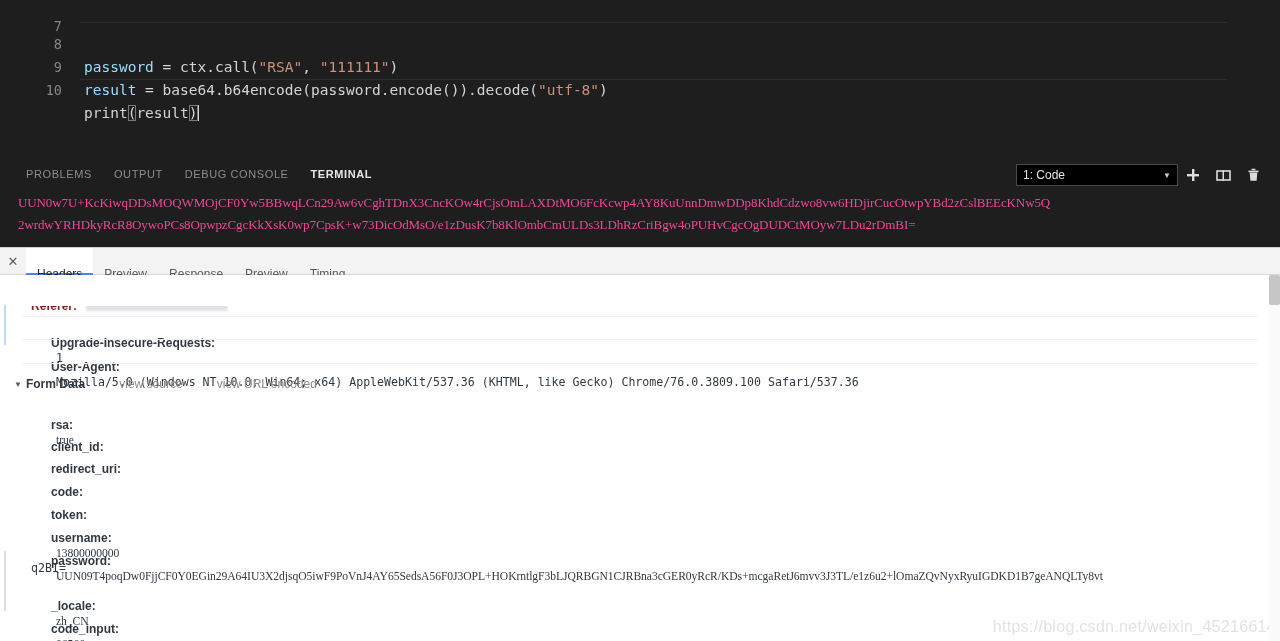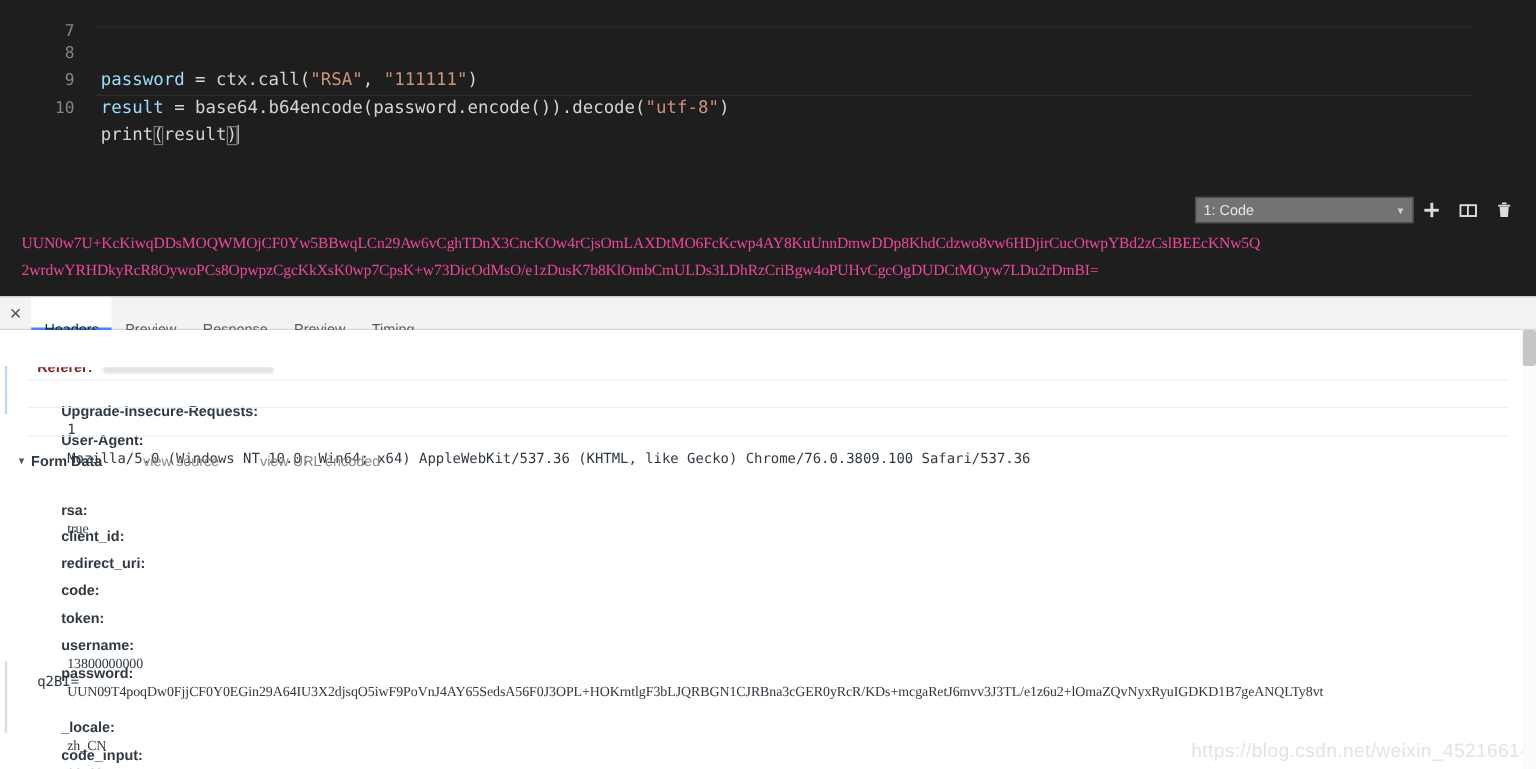--- a/index.html
+++ b/index.html
@@ -102,23 +102,23 @@
 
   .panel-actions {
     position: absolute;
     right: 12px; top: 3px;
     height: 24px;
     display: flex;
     align-items: center;
     gap: 0;
   }
   .term-select {
-    width: 182px;
+    width: 162px;
     height: 22px;
-    background: #737373;
+    background: #000000;
     border: 1px solid #4a4a4a;
     color: #e4e4e4;
     font-size: 12px;
     display: flex;
     align-items: center;
     padding: 0 6px;
     position: relative;
     cursor: pointer;
   }
   .term-select .chev {
@@ -351,20 +351,26 @@
       <span class="ct"><span class="tok-var">result</span><span class="tok-plain"> = base64.b64encode(password.encode()).decode(</span><span class="tok-str">"utf-8"</span><span class="tok-plain">)</span></span>
     </div>
 
     <div class="code-line" style="position:absolute;left:0;top:56px;width:1280px;">
       <span class="ln">10</span>
       <span class="ct"><span class="tok-plain">print</span><span class="tok-plain sel-bracket">(</span><span class="tok-plain">result</span><span class="tok-plain sel-bracket">)</span><span class="caret"></span></span>
     </div>
   </div>
 
   <div class="panel-bar">
+    <div class="panel-tabs">
+      <div class="panel-tab">PROBLEMS</div>
+      <div class="panel-tab">OUTPUT</div>
+      <div class="panel-tab">DEBUG CONSOLE</div>
+      <div class="panel-tab active">TERMINAL</div>
+    </div>
 
     <div class="panel-actions">
       <div class="term-select">
         <span>1: Code</span>
         <span class="chev">▼</span>
       </div>
       <div class="panel-icon">
         <svg width="14" height="14" viewBox="0 0 14 14" aria-hidden="true">
             <rect x="6" y="1" width="2.4" height="12" fill="#dcdcdc"></rect>
             <rect x="1" y="6" width="12" height="2.4" fill="#dcdcdc"></rect>

